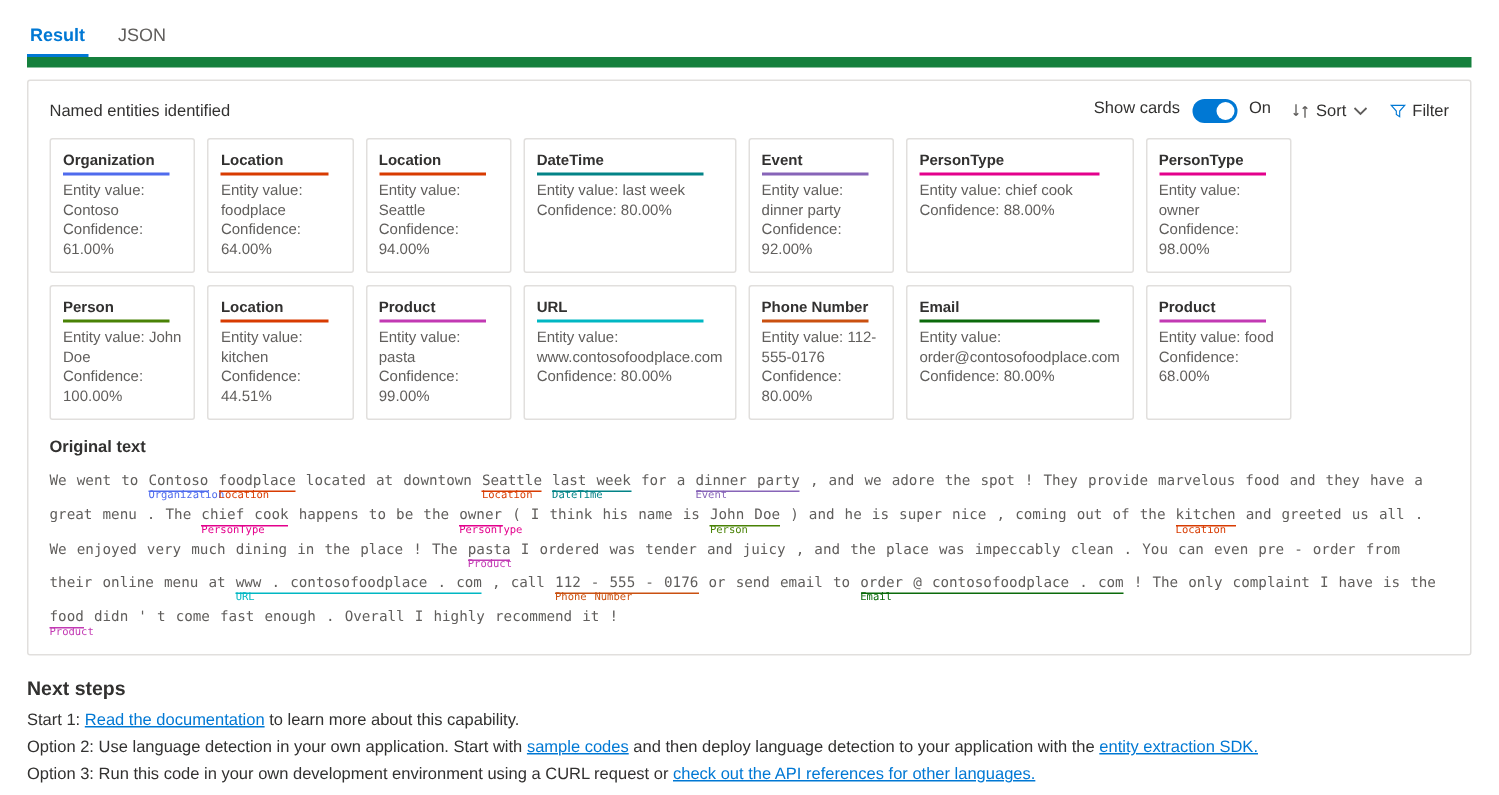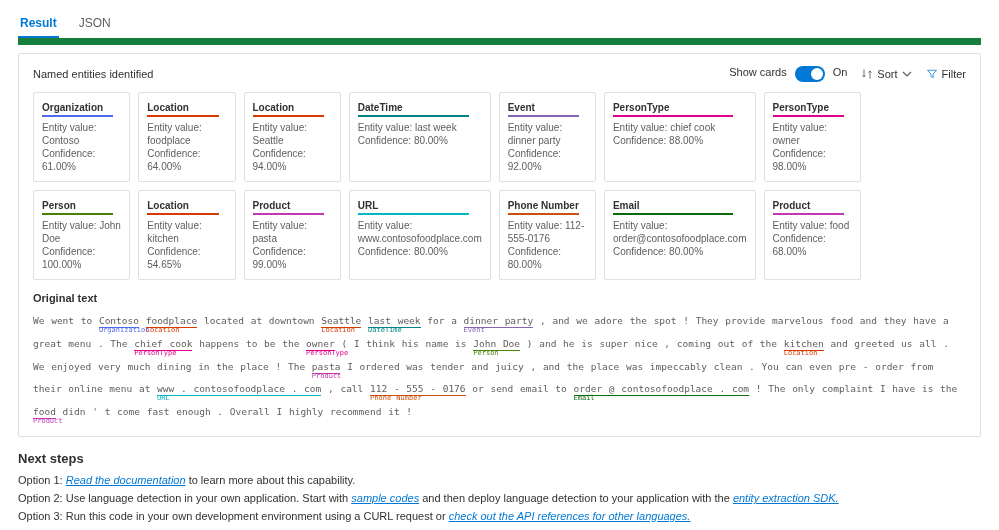--- a/index.html
+++ b/index.html
@@ -20,21 +20,21 @@
   .cards { display: grid; grid-template-columns: repeat(8, 1fr); gap: 8px; margin-bottom: 8px; }
   .card { border: 1px solid #e1dfdd; border-radius: 2px; padding: 8px; min-height: 60px; }
   .card-title { font-size: 10px; font-weight: 600; padding-bottom: 2px; border-bottom: 2px solid; margin-bottom: 4px; display: inline-block; min-width: 90%; }
   .card-line { font-size: 10px; color: #605e5c; line-height: 1.3; }
   .sec-title { font-size: 11px; font-weight: 600; margin: 12px 0 6px; }
   .orig-text { font-family: Consolas, monospace; font-size: 9.5px; color: #605e5c; line-height: 2.4; word-spacing: 1px; }
   .ent { position: relative; border-bottom: 1px solid; padding-bottom: 1px; }
   .ent-label { position: absolute; top: 100%; left: 0; font-size: 7px; line-height: 1; white-space: nowrap; }
   .next-steps h2 { font-size: 13px; font-weight: 700; margin-bottom: 8px; }
   .step { font-size: 11px; margin-bottom: 6px; }
-  .link { color: #0078d4; text-decoration: underline; cursor: pointer; font-style: italic; }
+  .link { color: #0078d4; text-decoration: underline; cursor: pointer; }
   .curl-hdr { display: flex; justify-content: space-between; align-items: flex-end; font-size: 11px; margin: 8px 0 2px; }
   .copy-btn { display: flex; align-items: center; gap: 4px; color: #0078d4; cursor: pointer; }
   .code-block { background: #f3f2f1; padding: 8px 10px; font-family: Consolas, monospace; font-size: 9px; color: #605e5c; line-height: 1.5; word-break: break-all; }
   .code-line1 { color: #a19f9d; margin-bottom: 4px; }
 </style>
 </head>
 <body>
 
 <div class="main">
   <div class="tabs">
@@ -78,36 +78,36 @@
     <div class="cards" id="cards">
         <div class="card"><div class="card-title" style="border-color:#4f6bed">Organization</div><div class="card-line">Entity value: Contoso</div><div class="card-line">Confidence: 61.00%</div></div>
         <div class="card"><div class="card-title" style="border-color:#d83b01">Location</div><div class="card-line">Entity value: foodplace</div><div class="card-line">Confidence: 64.00%</div></div>
         <div class="card"><div class="card-title" style="border-color:#d83b01">Location</div><div class="card-line">Entity value: Seattle</div><div class="card-line">Confidence: 94.00%</div></div>
         <div class="card"><div class="card-title" style="border-color:#038387">DateTime</div><div class="card-line">Entity value: last week</div><div class="card-line">Confidence: 80.00%</div></div>
         <div class="card"><div class="card-title" style="border-color:#8764b8">Event</div><div class="card-line">Entity value: dinner party</div><div class="card-line">Confidence: 92.00%</div></div>
         <div class="card"><div class="card-title" style="border-color:#e3008c">PersonType</div><div class="card-line">Entity value: chief cook</div><div class="card-line">Confidence: 88.00%</div></div>
         <div class="card"><div class="card-title" style="border-color:#e3008c">PersonType</div><div class="card-line">Entity value: owner</div><div class="card-line">Confidence: 98.00%</div></div>
         <div></div>
         <div class="card"><div class="card-title" style="border-color:#498205">Person</div><div class="card-line">Entity value: John Doe</div><div class="card-line">Confidence: 100.00%</div></div>
-        <div class="card"><div class="card-title" style="border-color:#d83b01">Location</div><div class="card-line">Entity value: kitchen</div><div class="card-line">Confidence: 54.65%</div></div>
+        <div class="card"><div class="card-title" style="border-color:#d83b01">Location</div><div class="card-line">Entity value: kitchen</div><div class="card-line">Confidence: 44.51%</div></div>
         <div class="card"><div class="card-title" style="border-color:#c239b3">Product</div><div class="card-line">Entity value: pasta</div><div class="card-line">Confidence: 99.00%</div></div>
         <div class="card"><div class="card-title" style="border-color:#00b7c3">URL</div><div class="card-line">Entity value: www.contosofoodplace.com</div><div class="card-line">Confidence: 80.00%</div></div>
         <div class="card"><div class="card-title" style="border-color:#ca5010">Phone Number</div><div class="card-line">Entity value: 112-555-0176</div><div class="card-line">Confidence: 80.00%</div></div>
         <div class="card"><div class="card-title" style="border-color:#0b6a0b">Email</div><div class="card-line">Entity value: order@contosofoodplace.com</div><div class="card-line">Confidence: 80.00%</div></div>
         <div class="card"><div class="card-title" style="border-color:#c239b3">Product</div><div class="card-line">Entity value: food</div><div class="card-line">Confidence: 68.00%</div></div>
       </div>
 
     <div class="sec-title">Original text</div>
     <div class="orig-text" id="orig-text">We went to <span class="ent" style="border-color: rgb(79, 107, 237);">Contoso<span class="ent-label" style="color: rgb(79, 107, 237);">Organization</span></span> <span class="ent" style="border-color: rgb(216, 59, 1);">foodplace<span class="ent-label" style="color: rgb(216, 59, 1);">Location</span></span> located at downtown <span class="ent" style="border-color: rgb(216, 59, 1);">Seattle<span class="ent-label" style="color: rgb(216, 59, 1);">Location</span></span> <span class="ent" style="border-color: rgb(3, 131, 135);">last week<span class="ent-label" style="color: rgb(3, 131, 135);">DateTime</span></span> for a <span class="ent" style="border-color: rgb(135, 100, 184);">dinner party<span class="ent-label" style="color: rgb(135, 100, 184);">Event</span></span> , and we adore the spot ! They provide marvelous food and they have a great menu . The <span class="ent" style="border-color: rgb(227, 0, 140);">chief cook<span class="ent-label" style="color: rgb(227, 0, 140);">PersonType</span></span> happens to be the <span class="ent" style="border-color: rgb(227, 0, 140);">owner<span class="ent-label" style="color: rgb(227, 0, 140);">PersonType</span></span> ( I think his name is <span class="ent" style="border-color: rgb(73, 130, 5);">John Doe<span class="ent-label" style="color: rgb(73, 130, 5);">Person</span></span> ) and he is super nice , coming out of the <span class="ent" style="border-color: rgb(216, 59, 1);">kitchen<span class="ent-label" style="color: rgb(216, 59, 1);">Location</span></span> and greeted us all . We enjoyed very much dining in the place ! The <span class="ent" style="border-color: rgb(194, 57, 179);">pasta<span class="ent-label" style="color: rgb(194, 57, 179);">Product</span></span> I ordered was tender and juicy , and the place was impeccably clean . You can even pre - order from their online menu at <span class="ent" style="border-color: rgb(0, 183, 195);">www . contosofoodplace . com<span class="ent-label" style="color: rgb(0, 183, 195);">URL</span></span> , call <span class="ent" style="border-color: rgb(202, 80, 16);">112 - 555 - 0176<span class="ent-label" style="color: rgb(202, 80, 16);">Phone Number</span></span> or send email to <span class="ent" style="border-color: rgb(11, 106, 11);">order @ contosofoodplace . com<span class="ent-label" style="color: rgb(11, 106, 11);">Email</span></span> ! The only complaint I have is the <span class="ent" style="border-color: rgb(194, 57, 179);">food<span class="ent-label" style="color: rgb(194, 57, 179);">Product</span></span> didn ' t come fast enough . Overall I highly recommend it !</div>
   </div>
 
   <div class="next-steps">
     <h2>Next steps</h2>
     <div class="step">
-      <span>Option 1: </span><span class="link">Read the documentation</span><span> to learn more about this capability.</span>
+      <span>Start 1: </span><span class="link">Read the documentation</span><span> to learn more about this capability.</span>
     </div>
     <div class="step">
       <span>Option 2: Use language detection in your own application. Start with </span><span class="link">sample codes</span><span> and then deploy language detection to your application with the </span><span class="link">entity extraction SDK.</span>
     </div>
     <div class="step">
       <span>Option 3: Run this code in your own development environment using a CURL request or </span><span class="link">check out the API references for other languages.</span>
     </div>
 
     <div class="curl-hdr">
       <span>CURL</span>

